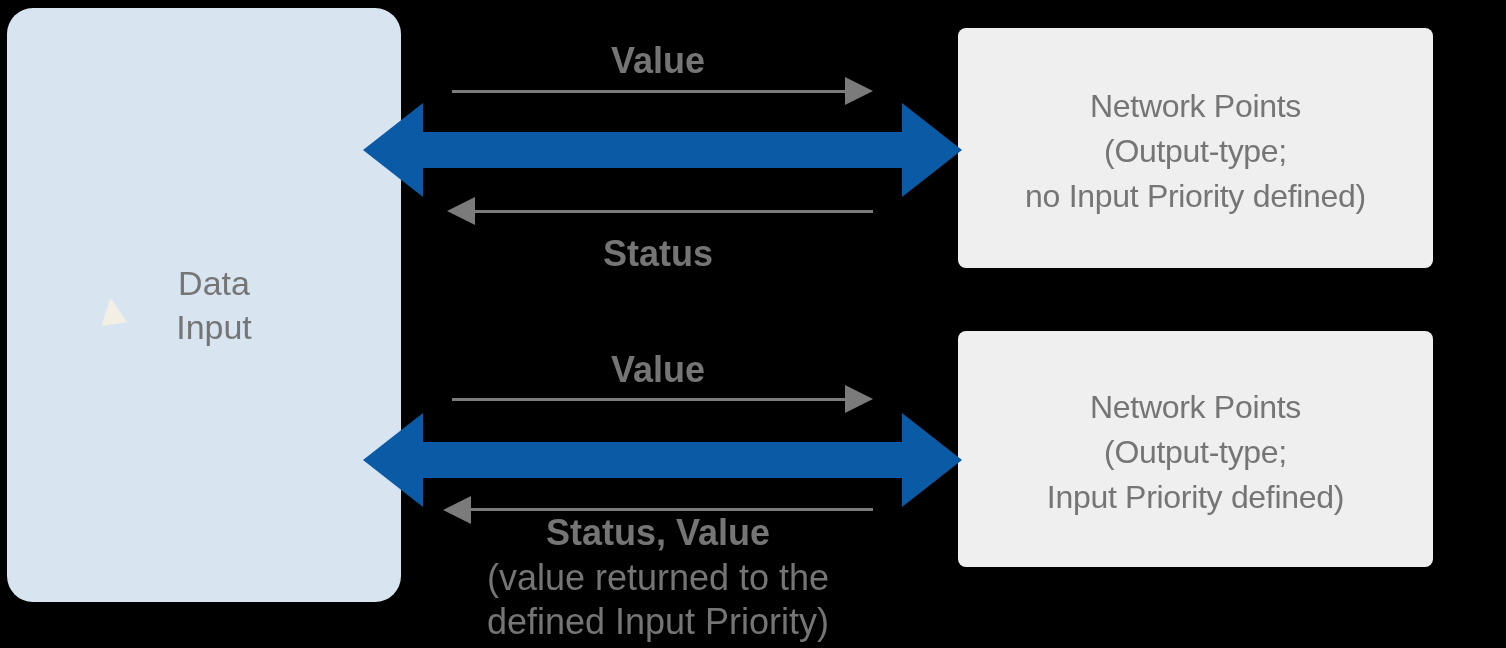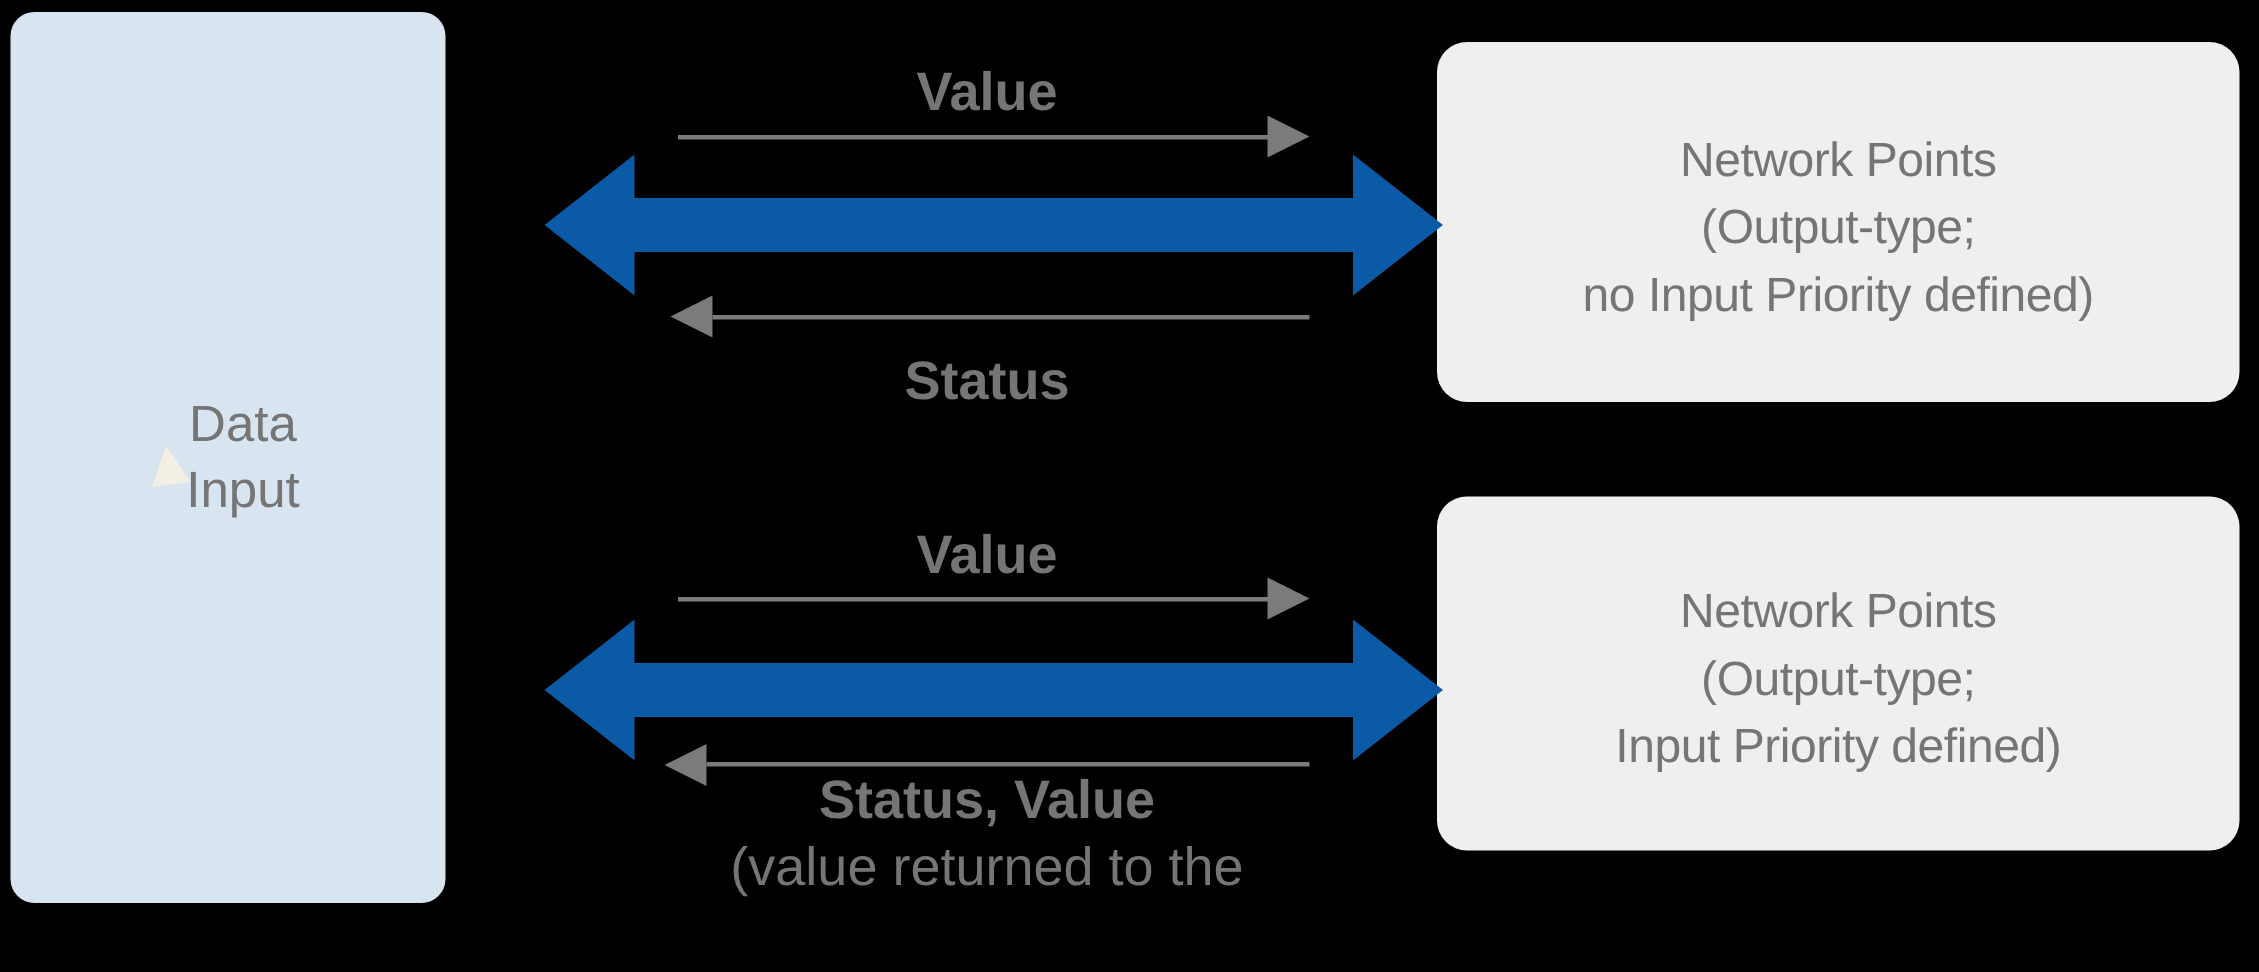--- a/index.html
+++ b/index.html
@@ -17,26 +17,26 @@
     background: var(--background);
     font-family: "Liberation Sans", "DejaVu Sans", sans-serif;
     position: relative;
     overflow: hidden;
   }
   .stage { position:absolute; left:0; top:0; width:1506px; height:648px; }
 
   
   .box { position:absolute; display:flex; align-items:center; justify-content:center; }
   .left-box {
-    left:7px; top:8px; width:290px; height:594px;
-    border-radius:16px; background:var(--data-point-fill);padding-left:20px;
+    left:7px; top:8px; width:394px; height:594px;
+    border-radius:26px; background:var(--data-point-fill);padding-left:20px;
   }
   .right-box {
-    left:958px; width:535px;
-    border-radius:20px; background:var(--network-box-fill);
+    left:958px; width:475px;
+    border-radius:8px; background:var(--network-box-fill);
   }
   .right-box.first  { top:28px;  height:240px; }
   .right-box.second { top:331px; height:236px; }
 
   .box-text { text-align:center; color:var(--text-gray); }
   .left-box  .box-text { font-size:34px; line-height:44px; }
   .right-box .box-text { font-size:32px; line-height:45px; padding-top:6px; letter-spacing:-0.3px; }
   .right-box .box-text b { font-weight:400; }
 
   
@@ -132,14 +132,15 @@
 
   <div class="bshaft" style="top:442px"></div>
   <div class="bhead-l" style="top:413px"></div>
   <div class="bhead-r" style="top:413px"></div>
 
   <div class="thead-l" style="left:443px; top:496px"></div>
   <div class="tline" style="left:471px; top:508px; width:402px"></div>
 
   <div class="flow-label bold" style="top:515px">Status, Value</div>
   <div class="flow-label" style="top:560px">(value returned to the</div>
+  <div class="flow-label" style="top:604px">defined Input Priority)</div>
 
 </div>
 
 </body></html>

